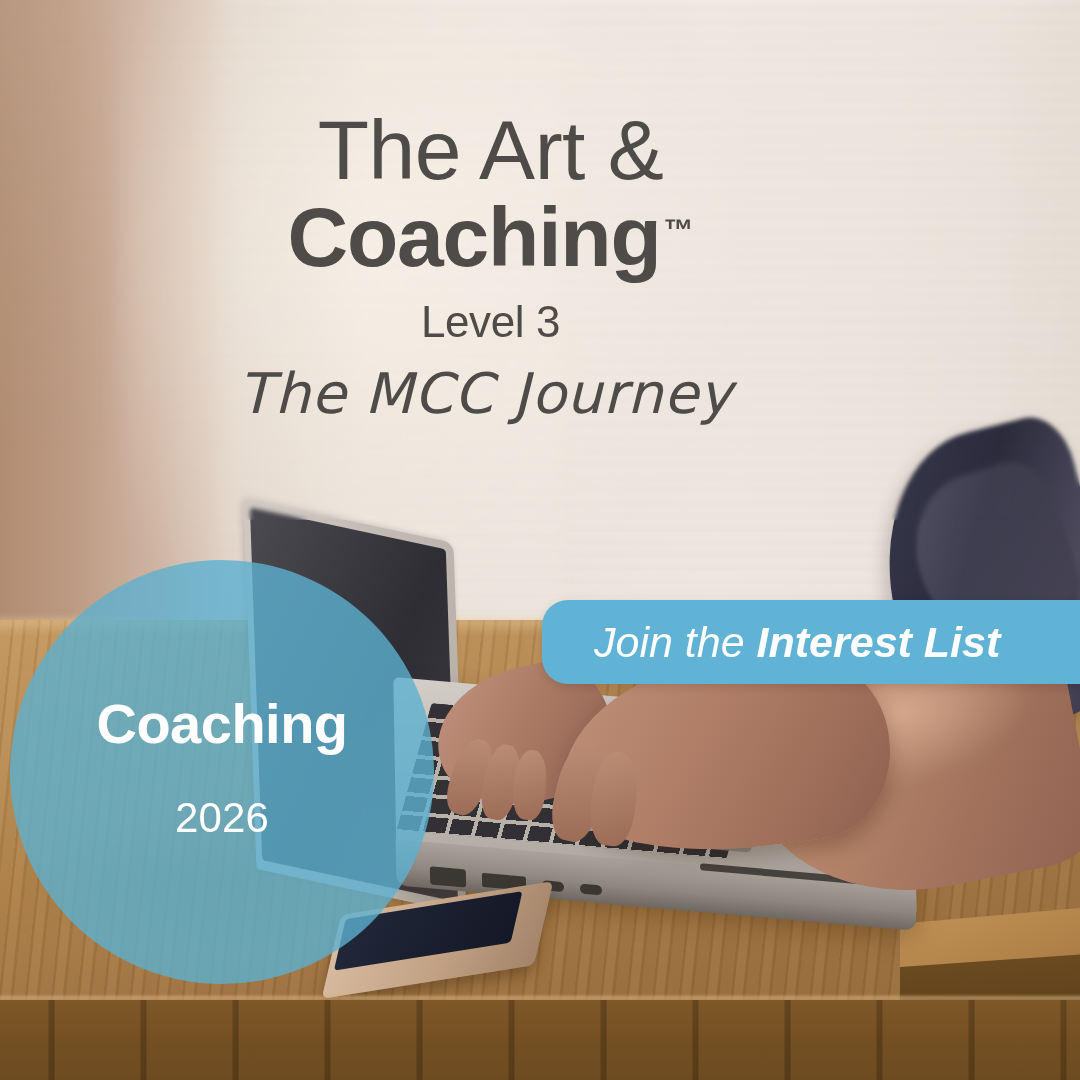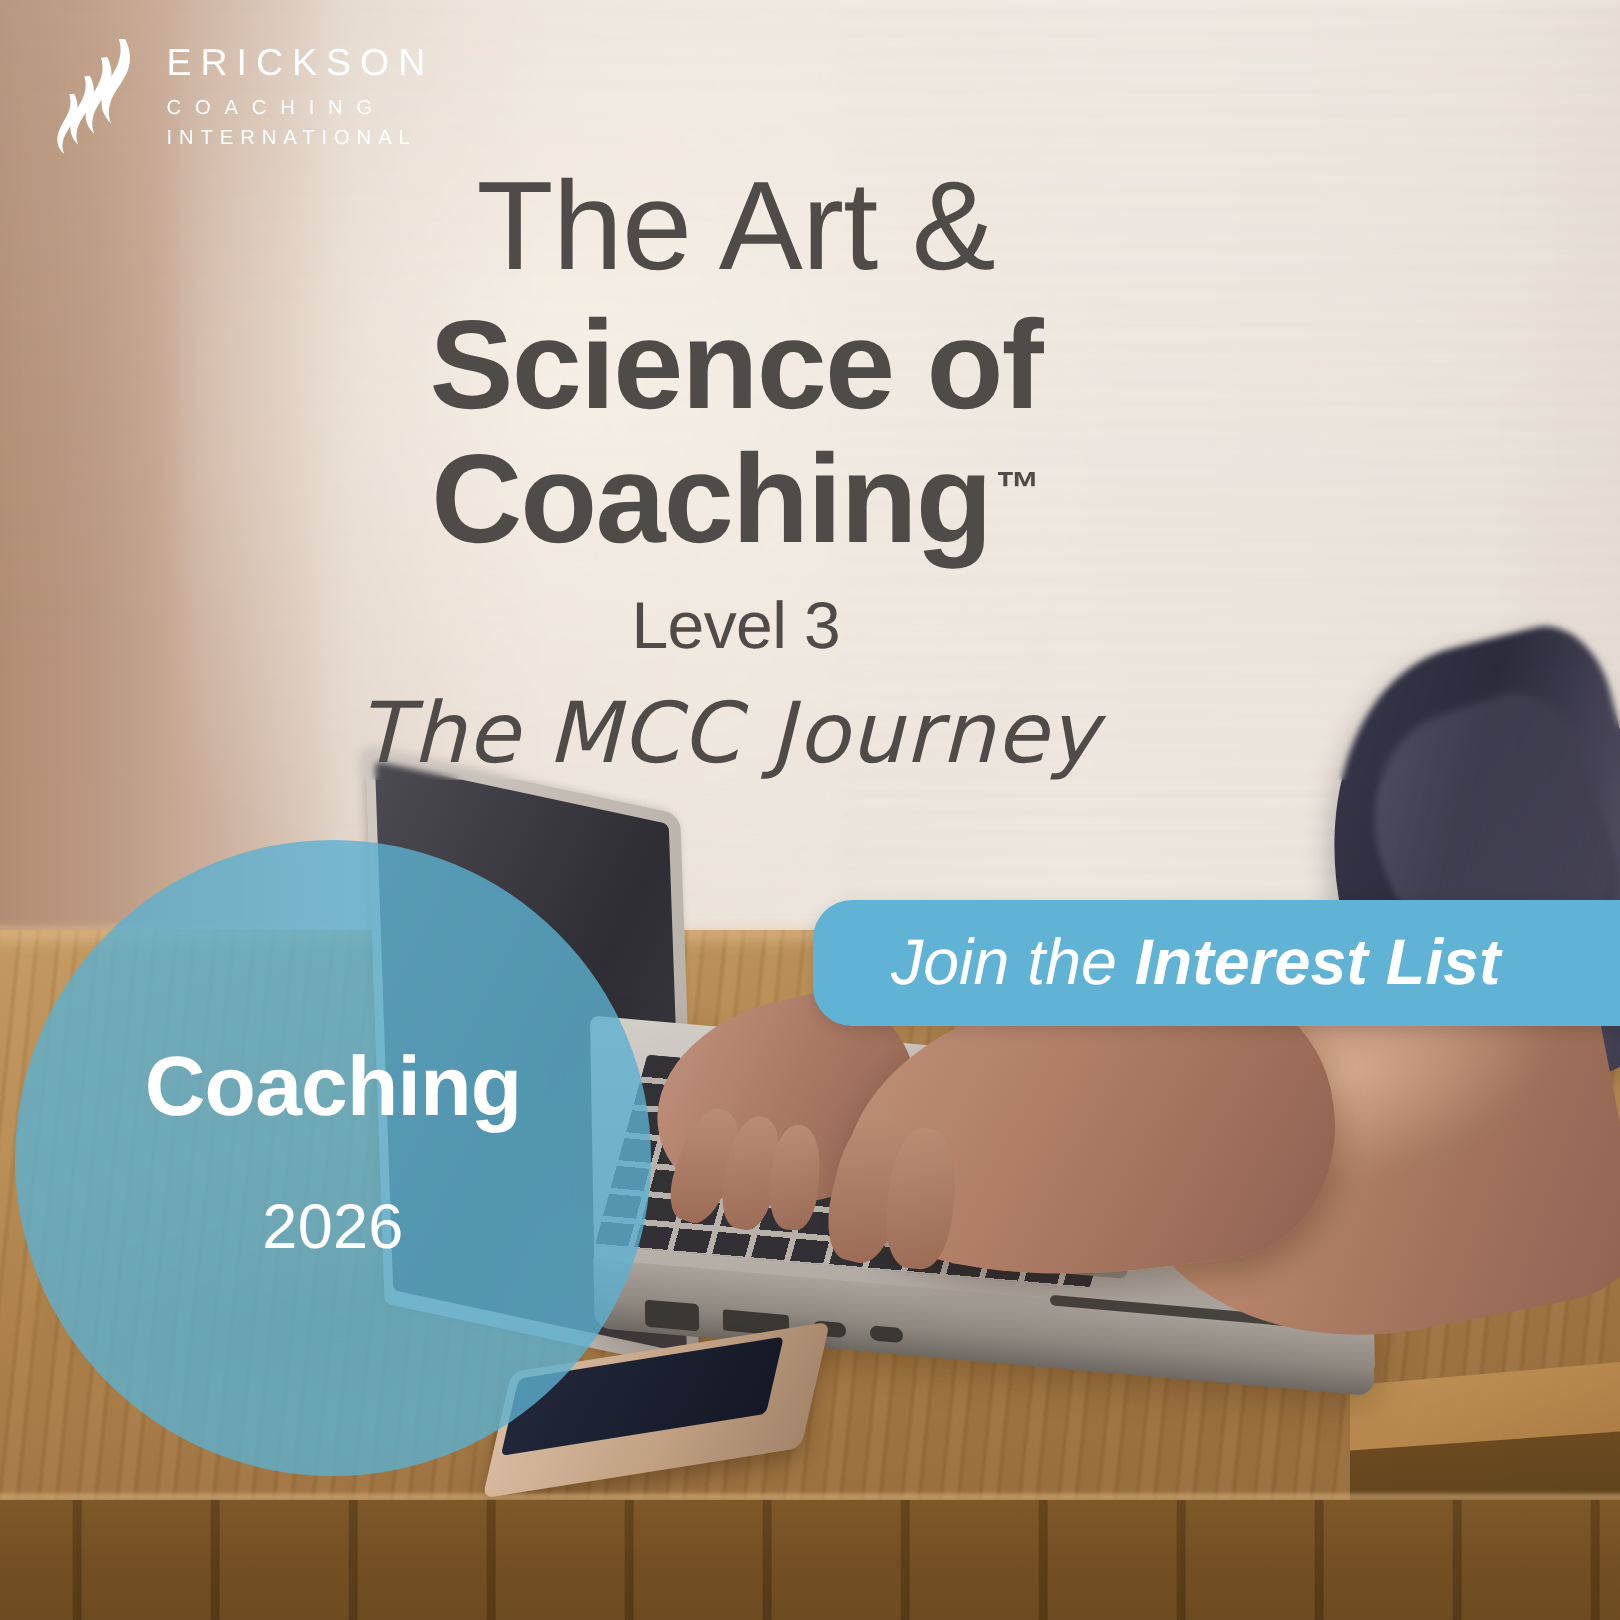--- a/index.html
+++ b/index.html
@@ -398,37 +398,23 @@
     <div class="desk-right-front"></div>
     <div class="desk-front-edge"></div>
     <div class="desk-front">
       <div class="desk-front-grain"></div>
     </div>
 
     <div class="photo-blur-top"></div>
     <div class="photo-soft"></div>
   </div>
 
-  <div class="logo">
-    <svg class="logo-mark" viewBox="0 0 62 80">
-      <path fill="#ffffff" d="M47.5 2c3.5 7.5 4.2 14.5 1.6 21.2-2.3 6-6.6 11-9.6 16.6-3.1 5.9-4.1 12.2-1.4 18.6-5.6-5.2-7.6-11.9-5.7-19 1.7-6.4 5.8-11.8 8.7-17.6C44.2 15.5 45.6 9.1 43.2 2z"></path>
-      <path fill="#ffffff" d="M35.5 14c3.2 6.8 3.8 13.2 1.4 19.3-2.1 5.4-6 10-8.7 15.1-2.8 5.3-3.7 11.1-1.3 16.9-5.1-4.7-6.9-10.8-5.2-17.3 1.6-5.8 5.3-10.7 7.9-16 2.6-5.3 3.9-11.1 1.7-17.5z"></path>
-      <path fill="#ffffff" d="M24 26.5c2.9 6.1 3.4 11.8 1.2 17.3-1.9 4.8-5.4 9-7.8 13.6-2.5 4.7-3.3 9.9-1.2 15.1-4.6-4.2-6.2-9.6-4.7-15.5 1.5-5.2 4.8-9.6 7.1-14.3 2.4-4.8 3.5-10 1.6-15.7z"></path>
-      <path fill="#ffffff" d="M13.5 38.5c2.5 5.3 3 10.3 1 15.1-1.6 4.2-4.6 7.8-6.7 11.8-2.2 4.1-2.9 8.6-1.1 13.1C2.7 74.9 1.4 70.2 2.7 65.1c1.3-4.5 4.1-8.3 6.1-12.4 2.1-4.2 3-8.7 1.4-13.7z"></path>
-    </svg>
-    <div class="logo-text">
-      <div class="logo-l1">ERICKSON</div>
-      <div class="logo-l2">COACHING</div>
-      <div class="logo-l3">INTERNATIONAL</div>
-    </div>
-  </div>
 
   <div class="headline">
     <div class="h-art">The Art &amp;</div>
-    <div class="h-sci">Science of</div>
     <div class="h-coach"><span>Coaching</span><span class="tm">™</span></div>
     <div class="h-level">Level 3</div>
     <div class="h-sub">The MCC Journey</div>
   </div>
 
   <div class="cta">
     <div class="cta-text"><span class="cta-light">Join the </span><span class="cta-bold">Interest List</span></div>
   </div>
 
   <div class="circle">

